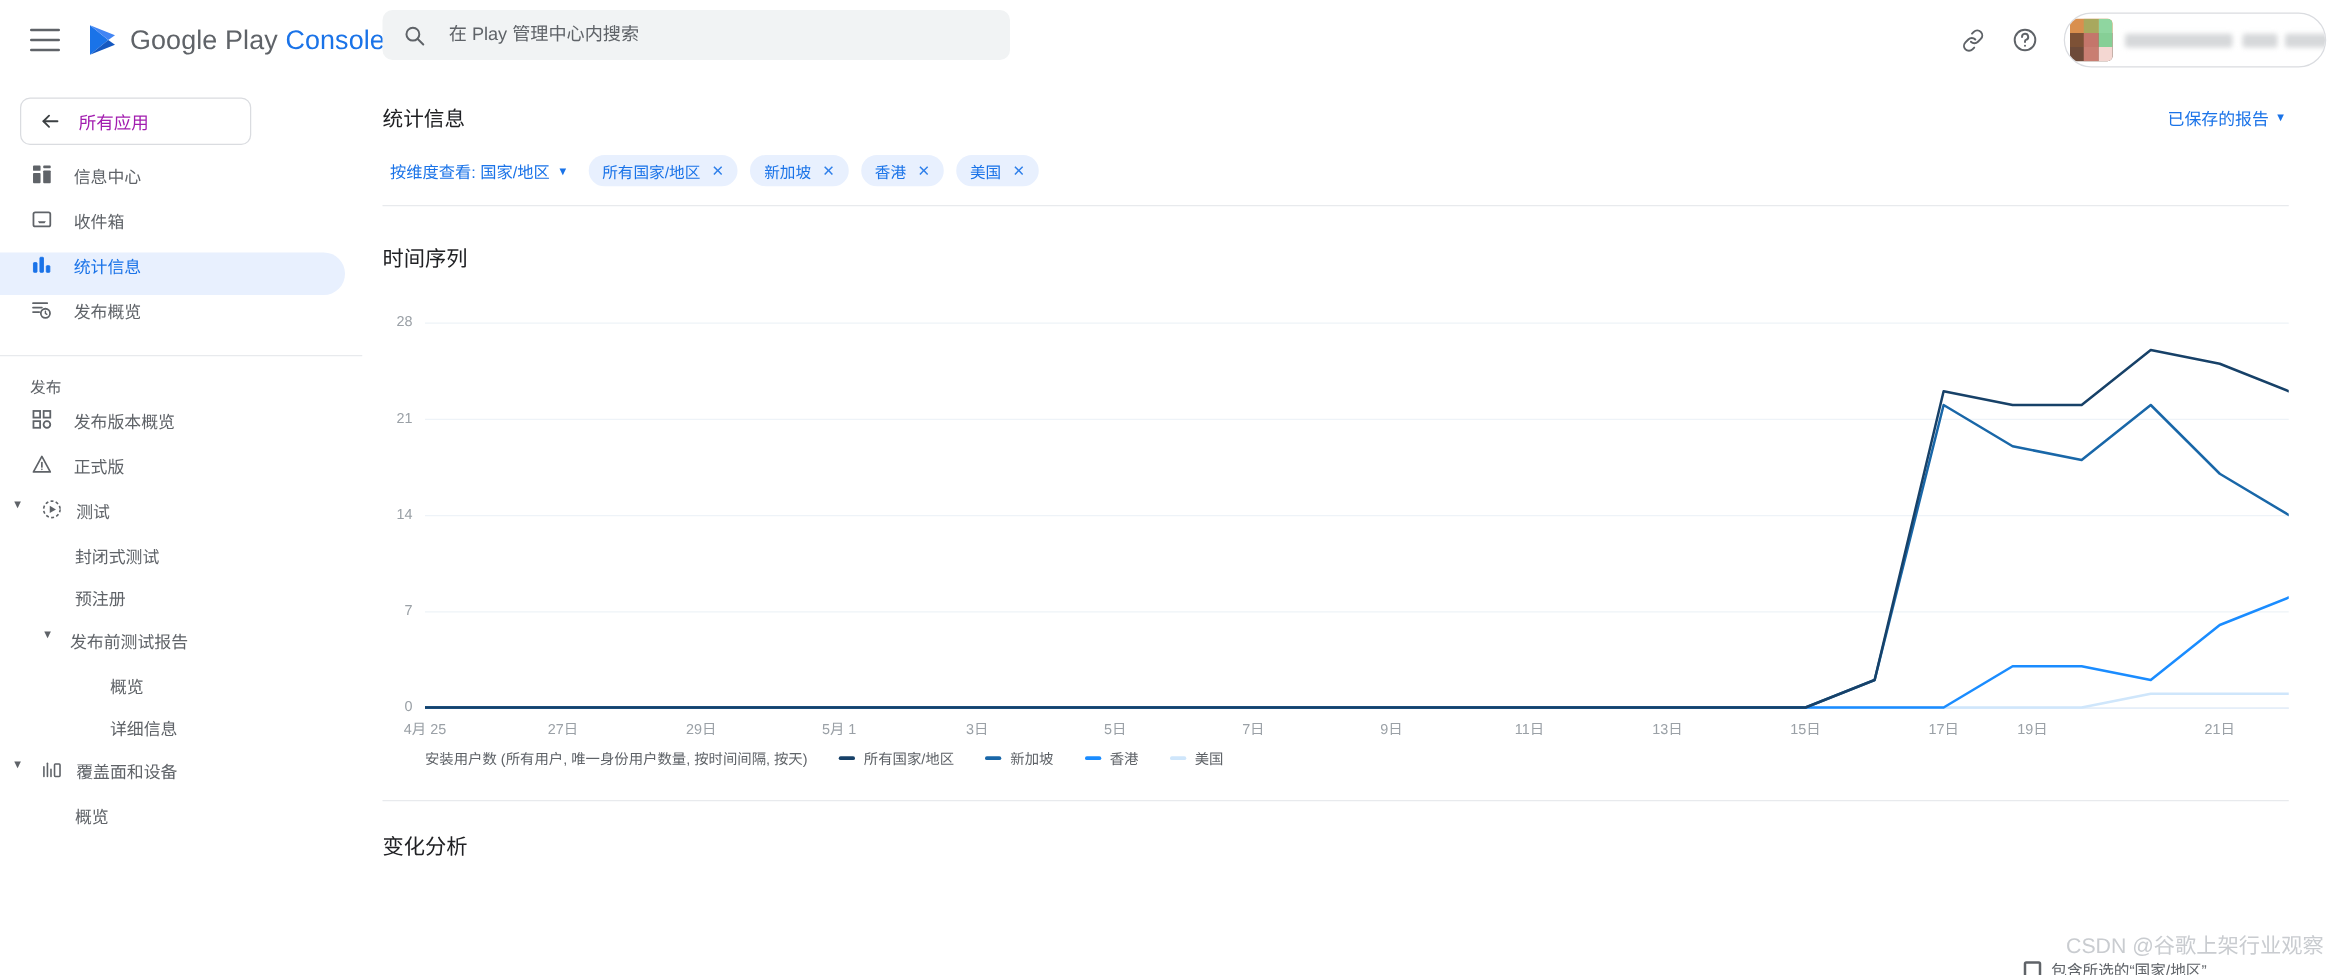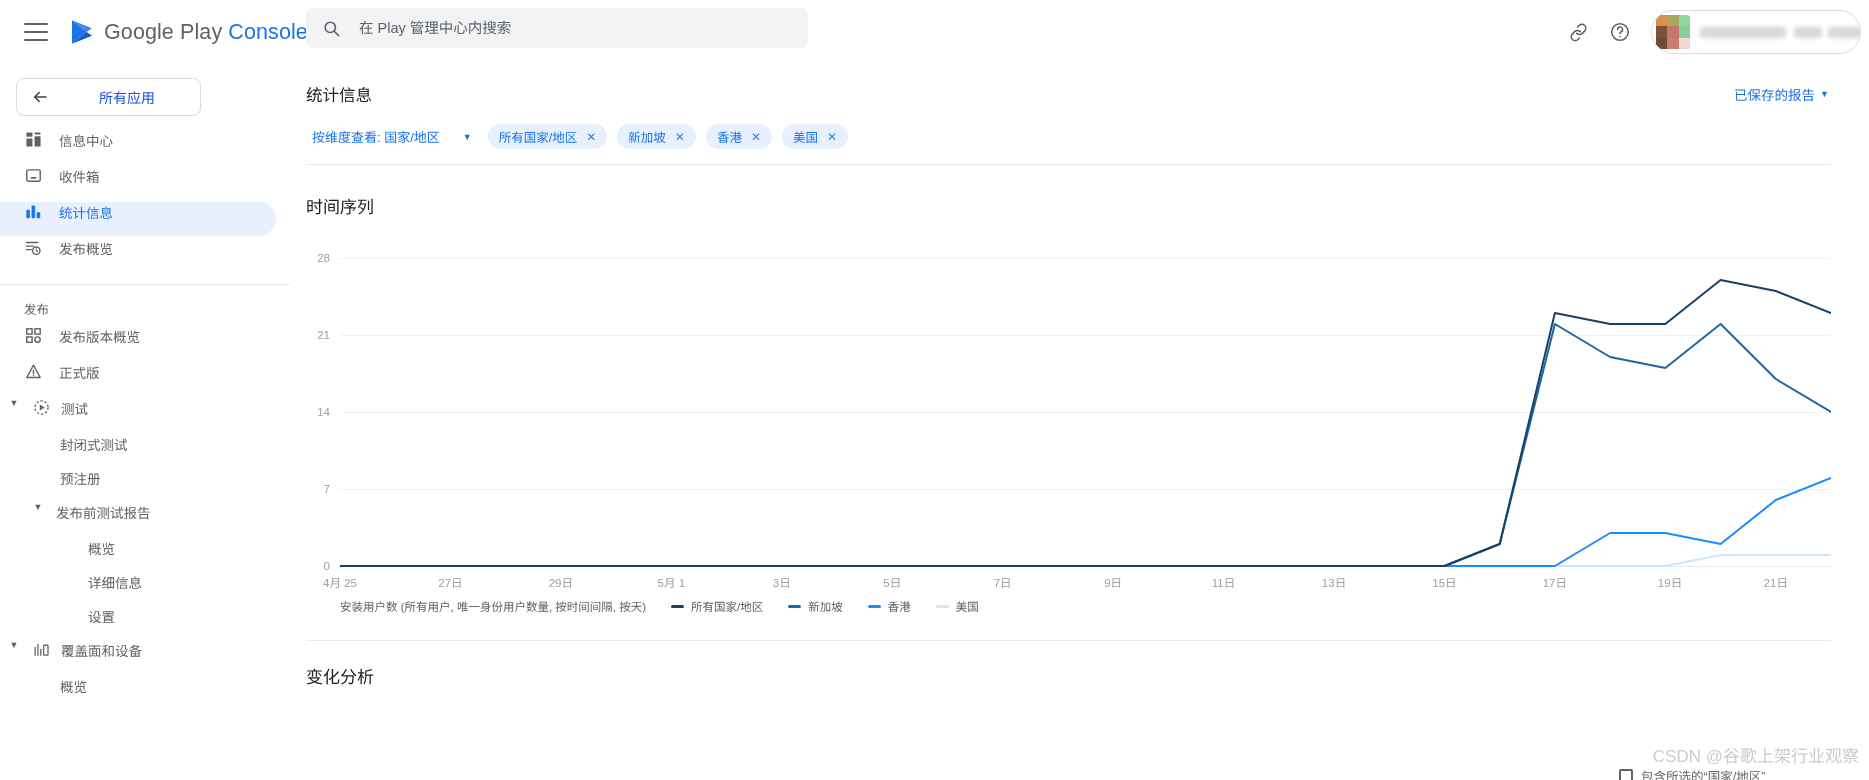--- a/index.html
+++ b/index.html
@@ -110,21 +110,21 @@
     background: #fff; overflow: hidden;
     z-index: 20;
   }
   .allapps-btn {
     margin: 14px 0 0 16px;
     width: 185px; height: 38px;
     border: 1px solid #dadce0; border-radius: 8px;
     display: flex; align-items: center; gap: 14px;
     padding-left: 14px; cursor: pointer; background:#fff;
   }
-  .allapps-label { font-size: 14px; color: #1d4ed8; margin-left: 36px; }
+  .allapps-label { font-size: 14px; color: #a21caf; }
 
   .nav-list { margin-top: 14px; }
   .nav-item {
     display: flex; align-items: flex-start;
     height: 34px; margin: 2px 14px 2px 0;
     padding-left: 24px; gap: 16px;
     border-top-right-radius: 18px; border-bottom-right-radius: 18px;
     cursor: pointer; color: #5f6368; font-size: 13.5px;
     white-space: nowrap;
   }
@@ -161,21 +161,21 @@
     font-size: 13.5px; color: #1a73e8; cursor: pointer;
     display: flex; align-items: center; gap: 5px; margin-top: 2px;
   }
 
   .chips-row {
     display: flex; align-items: center; gap: 10px;
     padding: 16px 0 0 16px;
   }
   .dim-chip {
     color: #1a73e8; font-size: 13px; cursor: pointer;
-    display: flex; align-items: center; gap: 23px;
+    display: flex; align-items: center; gap: 6px;
     padding: 5px 6px; border-radius: 4px;
   }
   .chip {
     display: flex; align-items: center; gap: 9px;
     height: 25px; padding: 0 11px;
     background: #e8f0fe; color: #1a73e8;
     border-radius: 13px; font-size: 12.5px; cursor: pointer;
     white-space: nowrap;
   }
   .chip .x { font-size: 12px; line-height: 1; opacity: .9; }
@@ -403,23 +403,20 @@
       <div class="nav-item expandable indent1">
         <span class="caret">▼</span>
         <span>发布前测试报告</span>
       </div>
       <div class="nav-item sub2">
         <span>概览</span>
       </div>
       <div class="nav-item sub2">
         <span>详细信息</span>
       </div>
-      <div class="nav-item sub2">
-        <span>设置</span>
-      </div>
 
       <div class="nav-item expandable">
         <span class="caret">▼</span>
         <span class="nav-ico">
           <svg width="17" height="17" viewBox="0 0 24 24" fill="none" stroke="#5f6368" stroke-width="1.8">
             <line x1="3" y1="9" x2="3" y2="20" stroke-linecap="round"></line>
             <line x1="7" y1="5" x2="7" y2="20" stroke-linecap="round"></line>
             <line x1="11" y1="12" x2="11" y2="20" stroke-linecap="round"></line>
             <rect x="15" y="6" width="6.2" height="14" rx="1"></rect>
           </svg>
@@ -495,21 +492,21 @@
           <div class="xtick" style="left: 220.889px;">29日</div>
           <div class="xtick" style="left: 331.333px;">5月 1</div>
           <div class="xtick" style="left: 441.778px;">3日</div>
           <div class="xtick" style="left: 552.222px;">5日</div>
           <div class="xtick" style="left: 662.667px;">7日</div>
           <div class="xtick" style="left: 773.111px;">9日</div>
           <div class="xtick" style="left: 883.556px;">11日</div>
           <div class="xtick" style="left: 994px;">13日</div>
           <div class="xtick" style="left: 1104.44px;">15日</div>
           <div class="xtick" style="left: 1214.89px;">17日</div>
-          <div class="xtick" style="left: 1330px; text-align: center;">19日</div>
+          <div class="xtick" style="left: 1286px; text-align: center;">19日</div>
           <div class="xtick" style="left: 1435.78px;">21日</div>
         </div>
 
       <div class="legend-row">
         <span class="legend-metric">安装用户数 (所有用户, 唯一身份用户数量, 按时间间隔, 按天)</span>
         <span class="legend-item">
           <i class="legend-swatch" id="sw0" style="background: rgb(23, 65, 104);"></i>
           <span>所有国家/地区</span>
         </span>
         <span class="legend-item">

